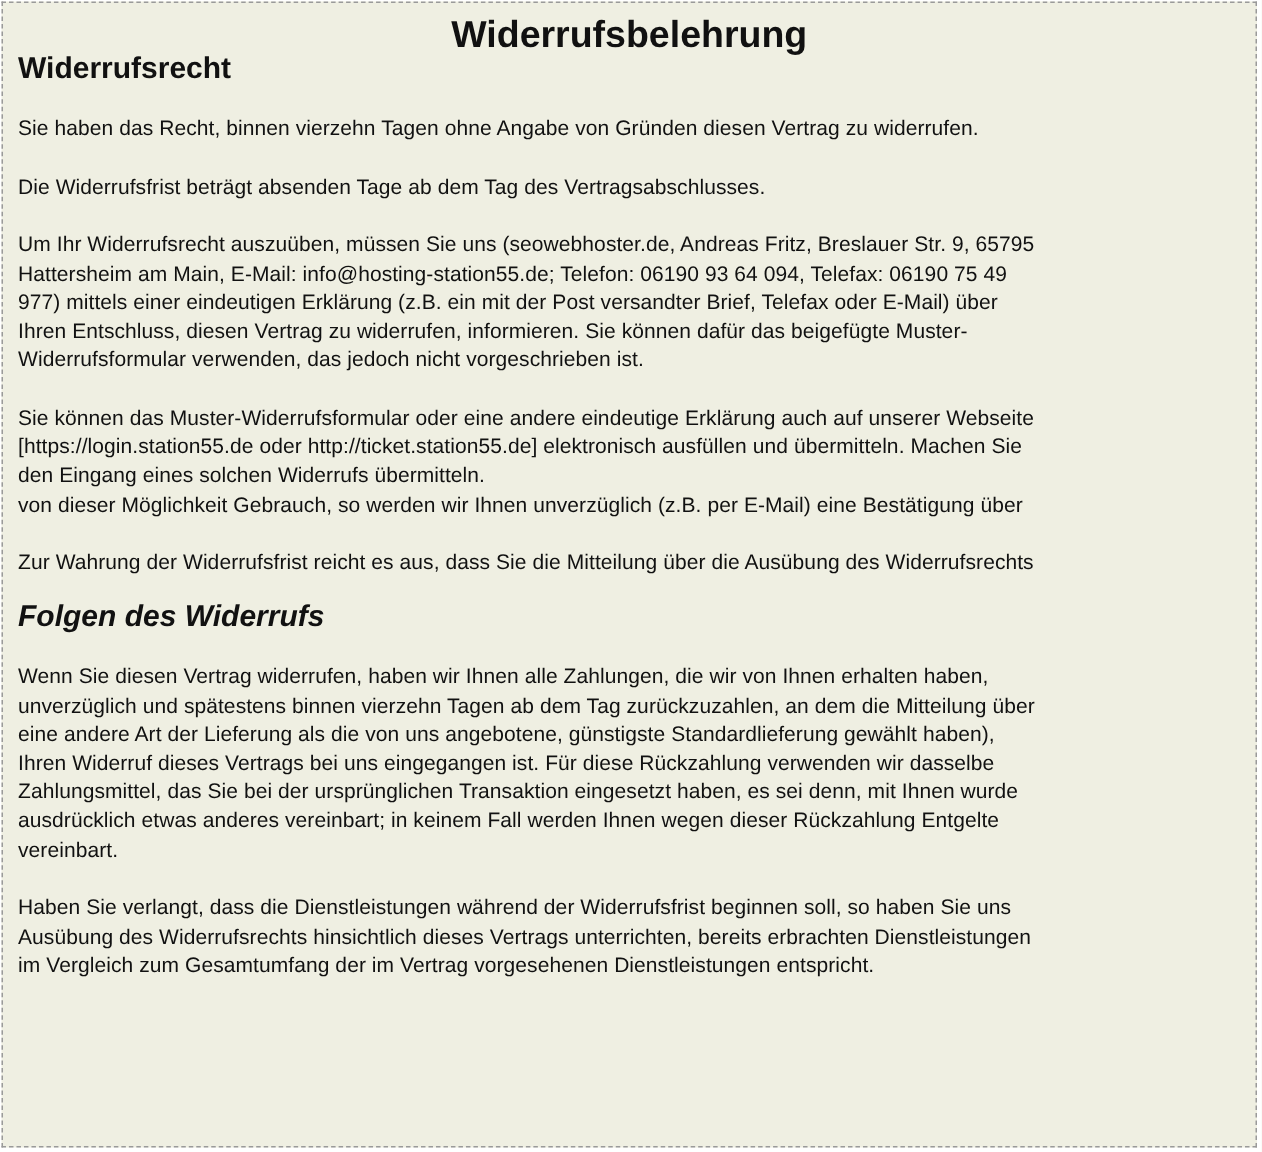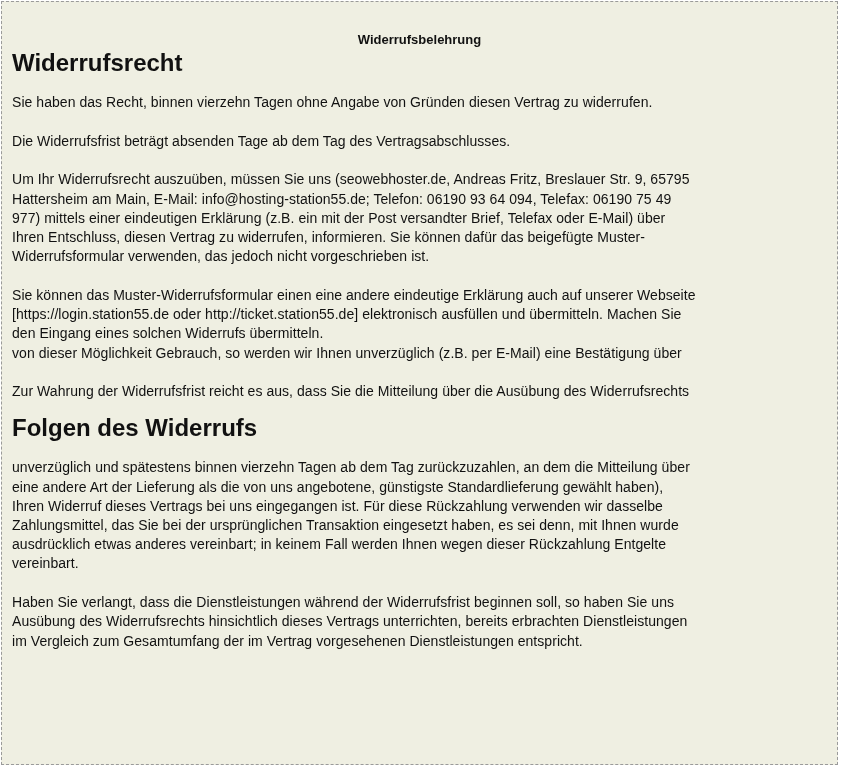--- a/index.html
+++ b/index.html
@@ -21,36 +21,37 @@
       box-sizing: border-box;
       border: 1px dashed #9a9a9a;
       background: #efefe2;
       font-family: "Liberation Sans", sans-serif;
       color: #111111;
       padding: 0 10px 0 10px;
     }
     .doc-title {
       text-align: center;
       font-weight: bold;
-      font-size: 13px;
+      font-size: 25px;
       line-height: 22px;
       margin: 0;
-      padding-top: 27px;
+      padding-top: 10px;
     }
     .section-heading {
       font-weight: bold;
-      font-size: 24px;
+      font-size: 20px;
       line-height: 24px;
       margin: 0;
     }
     .h-first {
       margin-top: 0px;
     }
     .h-second {
       margin-top: 15px;
+      font-style: italic;
     }
     .para {
       font-size: 14px;
       line-height: 19.2px;
       margin: 0;
       letter-spacing: 0.05px;
     }
     .p-first {
       margin-top: 18px;
     }
@@ -84,35 +85,36 @@
 
     <p class="para">
       <span class="line">Um Ihr Widerrufsrecht auszuüben, müssen Sie uns (seowebhoster.de, Andreas Fritz, Breslauer Str. 9, 65795</span>
       <span class="line">Hattersheim am Main, E-Mail: info@hosting-station55.de; Telefon: 06190 93 64 094, Telefax: 06190 75 49</span>
       <span class="line">977) mittels einer eindeutigen Erklärung (z.B. ein mit der Post versandter Brief, Telefax oder E-Mail) über</span>
       <span class="line">Ihren Entschluss, diesen Vertrag zu widerrufen, informieren. Sie können dafür das beigefügte Muster-</span>
       <span class="line">Widerrufsformular verwenden, das jedoch nicht vorgeschrieben ist.</span>
     </p>
 
     <p class="para">
-      <span class="line">Sie können das Muster-Widerrufsformular einen eine andere eindeutige Erklärung auch auf unserer Webseite</span>
+      <span class="line">Sie können das Muster-Widerrufsformular oder eine andere eindeutige Erklärung auch auf unserer Webseite</span>
       <span class="line">[https://login.station55.de oder http://ticket.station55.de] elektronisch ausfüllen und übermitteln. Machen Sie</span>
       <span class="line">den Eingang eines solchen Widerrufs übermitteln.</span>
       <span class="line">von dieser Möglichkeit Gebrauch, so werden wir Ihnen unverzüglich (z.B. per E-Mail) eine Bestätigung über</span>
     </p>
 
     <p class="para">
       <span class="line">Zur Wahrung der Widerrufsfrist reicht es aus, dass Sie die Mitteilung über die Ausübung des Widerrufsrechts</span>
     </p>
   </section>
 
   <section>
     <h2 class="section-heading h-second">Folgen des Widerrufs</h2>
 
     <p class="para">
+      <span class="line">Wenn Sie diesen Vertrag widerrufen, haben wir Ihnen alle Zahlungen, die wir von Ihnen erhalten haben,</span>
       <span class="line">unverzüglich und spätestens binnen vierzehn Tagen ab dem Tag zurückzuzahlen, an dem die Mitteilung über</span>
       <span class="line">eine andere Art der Lieferung als die von uns angebotene, günstigste Standardlieferung gewählt haben),</span>
       <span class="line">Ihren Widerruf dieses Vertrags bei uns eingegangen ist. Für diese Rückzahlung verwenden wir dasselbe</span>
       <span class="line">Zahlungsmittel, das Sie bei der ursprünglichen Transaktion eingesetzt haben, es sei denn, mit Ihnen wurde</span>
       <span class="line">ausdrücklich etwas anderes vereinbart; in keinem Fall werden Ihnen wegen dieser Rückzahlung Entgelte</span>
       <span class="line">vereinbart.</span>
     </p>
 
     <p class="para">
       <span class="line">Haben Sie verlangt, dass die Dienstleistungen während der Widerrufsfrist beginnen soll, so haben Sie uns</span>

